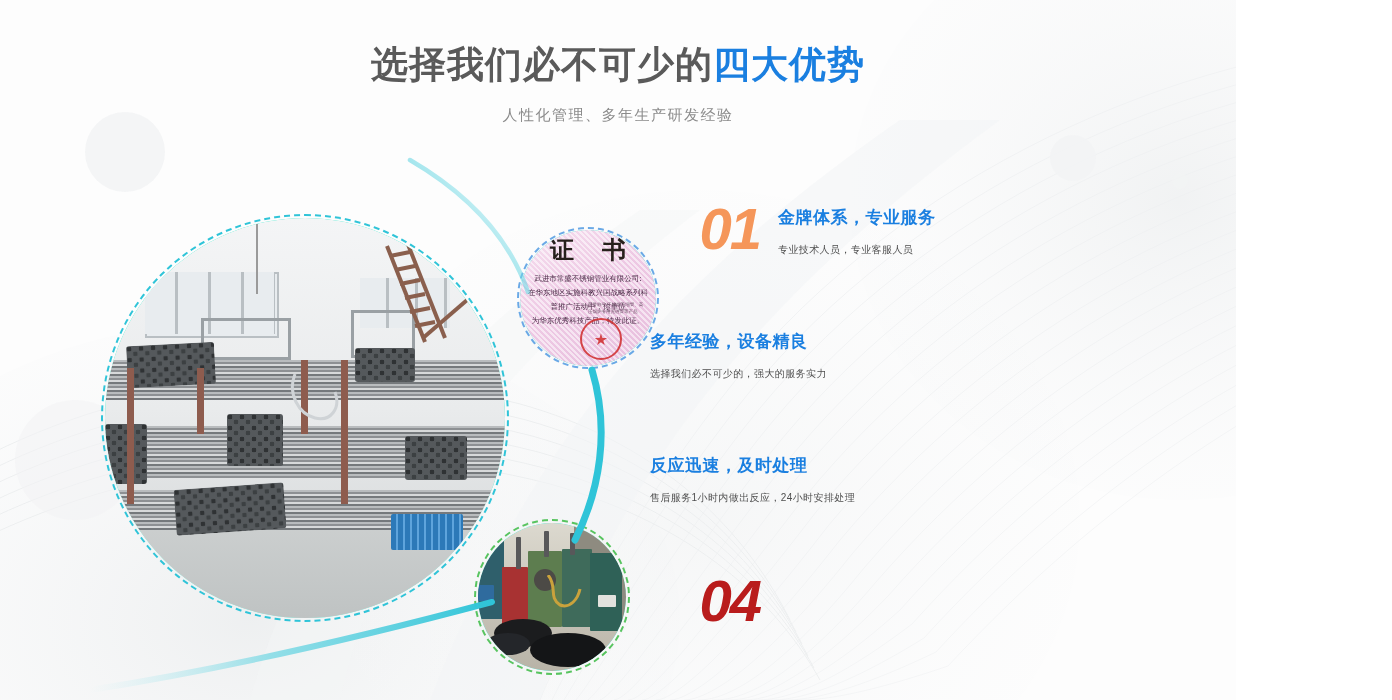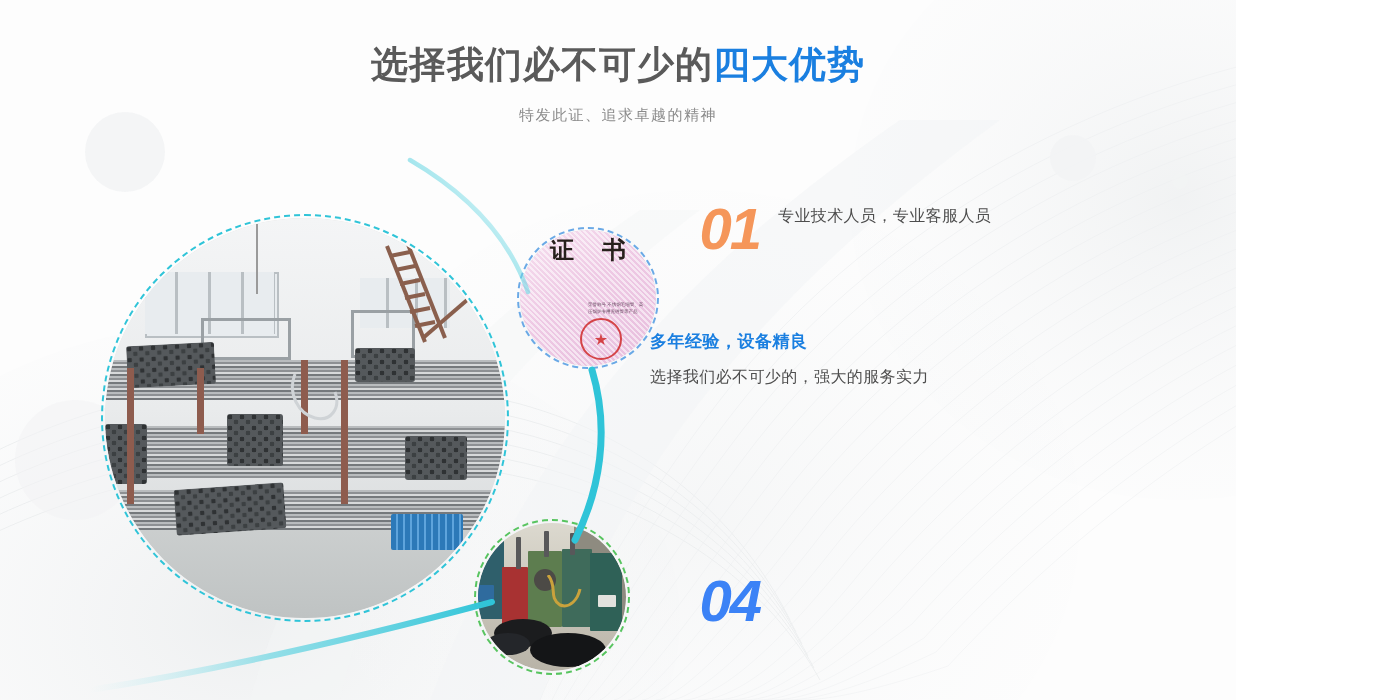--- a/index.html
+++ b/index.html
@@ -69,21 +69,21 @@
     font-weight: normal;
   }
 
   
   .photo-cluster { position: absolute; left: 0; top: 0; width: 700px; height: 700px; z-index: 4; }
 
   .circle-photo {
     position: absolute;
     border-radius: 50%;
     overflow: hidden;
-    background: #e5e5e5;
+    background: #5eead4;
   }
   .circle-photo .inner {
     position: absolute;
     inset: 0;
     border-radius: 50%;
     overflow: hidden;
   }
   .dashed-ring {
     position: absolute;
     border-radius: 50%;
@@ -194,21 +194,21 @@
   }
   .f-body { padding-top: 6px; }
   .f-title {
     font-size: 17px;
     font-weight: bold;
     color: #1a7fe0;
     margin: 0 0 14px 0;
     letter-spacing: .5px;
   }
   .f-desc {
-    font-size: 16px;
+    font-size: 10px;
     color: #4e4e4e;
     margin: 0;
     letter-spacing: .4px;
   }
 </style>
 </head>
 <body>
 
 <div id="stage">
 
@@ -266,21 +266,21 @@
     </svg>
 
     <div class="soft-circle c1"></div>
     <div class="soft-circle c2"></div>
     <div class="soft-circle c3"></div>
     <div class="soft-circle c4"></div>
   </div>
 
   <div class="header">
     <h1 class="main-title"><span>选择我们必不可少的</span><span class="hl" style="color: rgb(26, 127, 224);">四大优势</span></h1>
-    <p class="sub-title">特发此证、追求卓越的精神</p>
+    <p class="sub-title">人性化管理、多年生产研发经验</p>
   </div>
 
   <svg class="curves" width="1392" height="700">
     <defs>
       <linearGradient id="curveTop" x1="0" y1="1" x2="1" y2="0">
         <stop offset="0%" stop-color="#2fc4d8" stop-opacity="1"></stop>
         <stop offset="55%" stop-color="#6fd8e4" stop-opacity=".55"></stop>
         <stop offset="100%" stop-color="#bfeef4" stop-opacity="0"></stop>
       </linearGradient>
       <linearGradient id="curveBottom" x1="0" y1="0" x2="1" y2="0">
@@ -355,20 +355,26 @@
 
         <div class="blue-crate" style="left:286px;top:296px;width:72px;height:36px;"></div>
       </div>
     </div>
     <div class="dashed-ring ring-main" style="border: 2px dashed rgb(47, 196, 216);"></div>
 
     <div class="circle-photo photo-cert">
       <div class="inner">
         <div class="cert-bg"></div>
         <div class="cert-zhengshu">证书</div>
+        <div class="cert-lines">
+          <div class="cert-line">武进市常盛不锈钢管业有限公司:</div>
+          <div class="cert-line">在华东地区实施科教兴国战略系列科</div>
+          <div class="cert-line">普推广活动中，你单位</div>
+          <div class="cert-line">为华东优秀科技产品，特发此证。</div>
+        </div>
         <div class="cert-note">荣誉称号 不锈钢毛细管、高 压锅炉专用无缝管等产品</div>
         <div class="cert-seal" style="border-color: rgb(207, 43, 43); color: rgb(207, 43, 43);">★</div>
       </div>
     </div>
     <div class="dashed-ring ring-cert" style="border: 2px dashed rgb(106, 169, 230);"></div>
 
     <div class="circle-photo photo-mach">
       <div class="inner">
         <div class="mach-bg"></div>
 
@@ -397,32 +403,37 @@
       </div>
     </div>
     <div class="dashed-ring ring-mach" style="border: 2px dashed rgb(87, 196, 95);"></div>
   </div>
 
   <div class="features">
 
     <div class="feature">
       <div class="f-num" style="color:#f5965a;">01</div>
       <div class="f-body">
+        <p class="f-title">金牌体系，专业服务</p>
         <p class="f-desc">专业技术人员，专业客服人员</p>
       </div>
     </div>
 
     <div class="feature">
       <div class="f-body">
         <p class="f-title">多年经验，设备精良</p>
         <p class="f-desc">选择我们必不可少的，强大的服务实力</p>
       </div>
     </div>
 
     <div class="feature">
+      <div class="f-body">
+        <p class="f-title">反应迅速，及时处理</p>
+        <p class="f-desc">售后服务1小时内做出反应，24小时安排处理</p>
+      </div>
     </div>
 
     <div class="feature">
-      <div class="f-num" style="color:#3b82f6;">04</div>
+      <div class="f-num" style="color:#b91c1c;">04</div>
     </div>
 
   </div>
 </div>
 
 </body></html>

